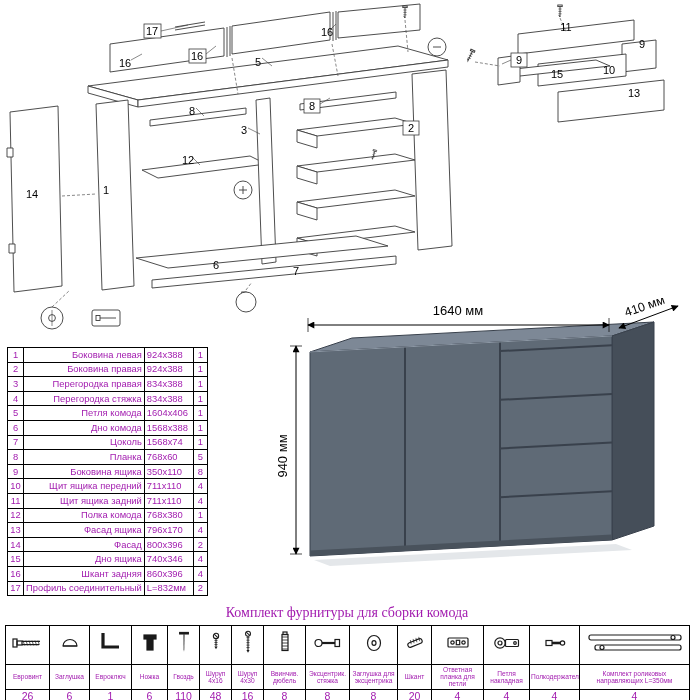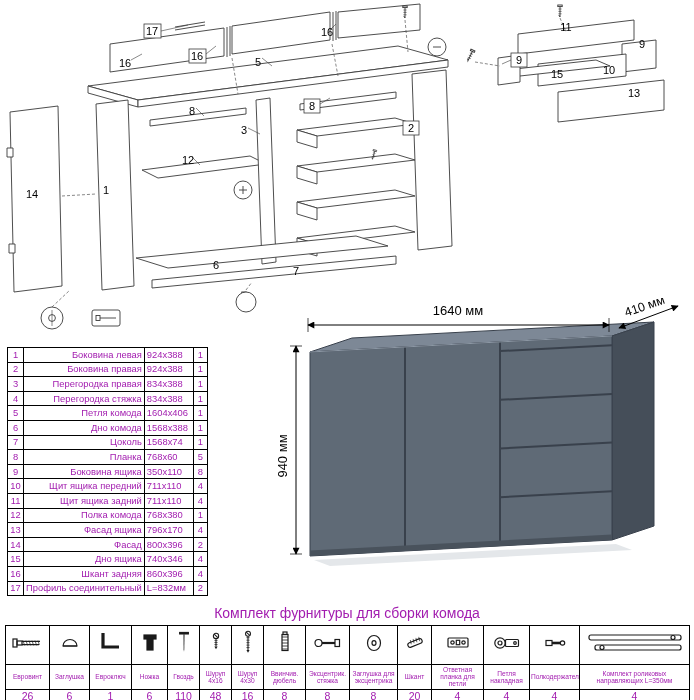--- a/index.html
+++ b/index.html
@@ -9,21 +9,21 @@
   
   #parts-table{position:absolute;left:7px;top:347px;border-collapse:collapse;table-layout:fixed;}
   #parts-table td{border:1px solid #000;font-size:9.4px;line-height:12px;height:13.6px;
                   padding:0 2px;white-space:nowrap;overflow:hidden;}
   #parts-table .c-num{width:15px;text-align:center;padding:0;}
   #parts-table .c-name{width:112px;text-align:right;}
   #parts-table .c-size{width:44px;text-align:left;margin-top:7px;}
   #parts-table .c-qty{width:13px;text-align:center;padding:0;}
   
   #hw-title{position:absolute;left:0;top:605px;width:694px;text-align:center;
-            font-family:Liberation Sans, sans-serif;font-size:14px;}
+            font-family:Liberation Serif, serif;font-size:14px;}
   #hw-table{position:absolute;left:5px;top:625px;width:684px;border-collapse:collapse;table-layout:fixed;}
   #hw-table td{border:1px solid #000;text-align:center;vertical-align:middle;padding:0;overflow:hidden;}
   #hw-table .hw-icon-cell{height:38px;}
   #hw-table .hw-name-cell{height:18px;font-size:6.6px;line-height:7.2px;padding:1px;}
   #hw-table .hw-qty-cell{height:13px;font-size:10.5px;}
   .icn{stroke:#1a1a1a;stroke-width:1.2;fill:none;}
 </style>
 </head>
 <body>
 

